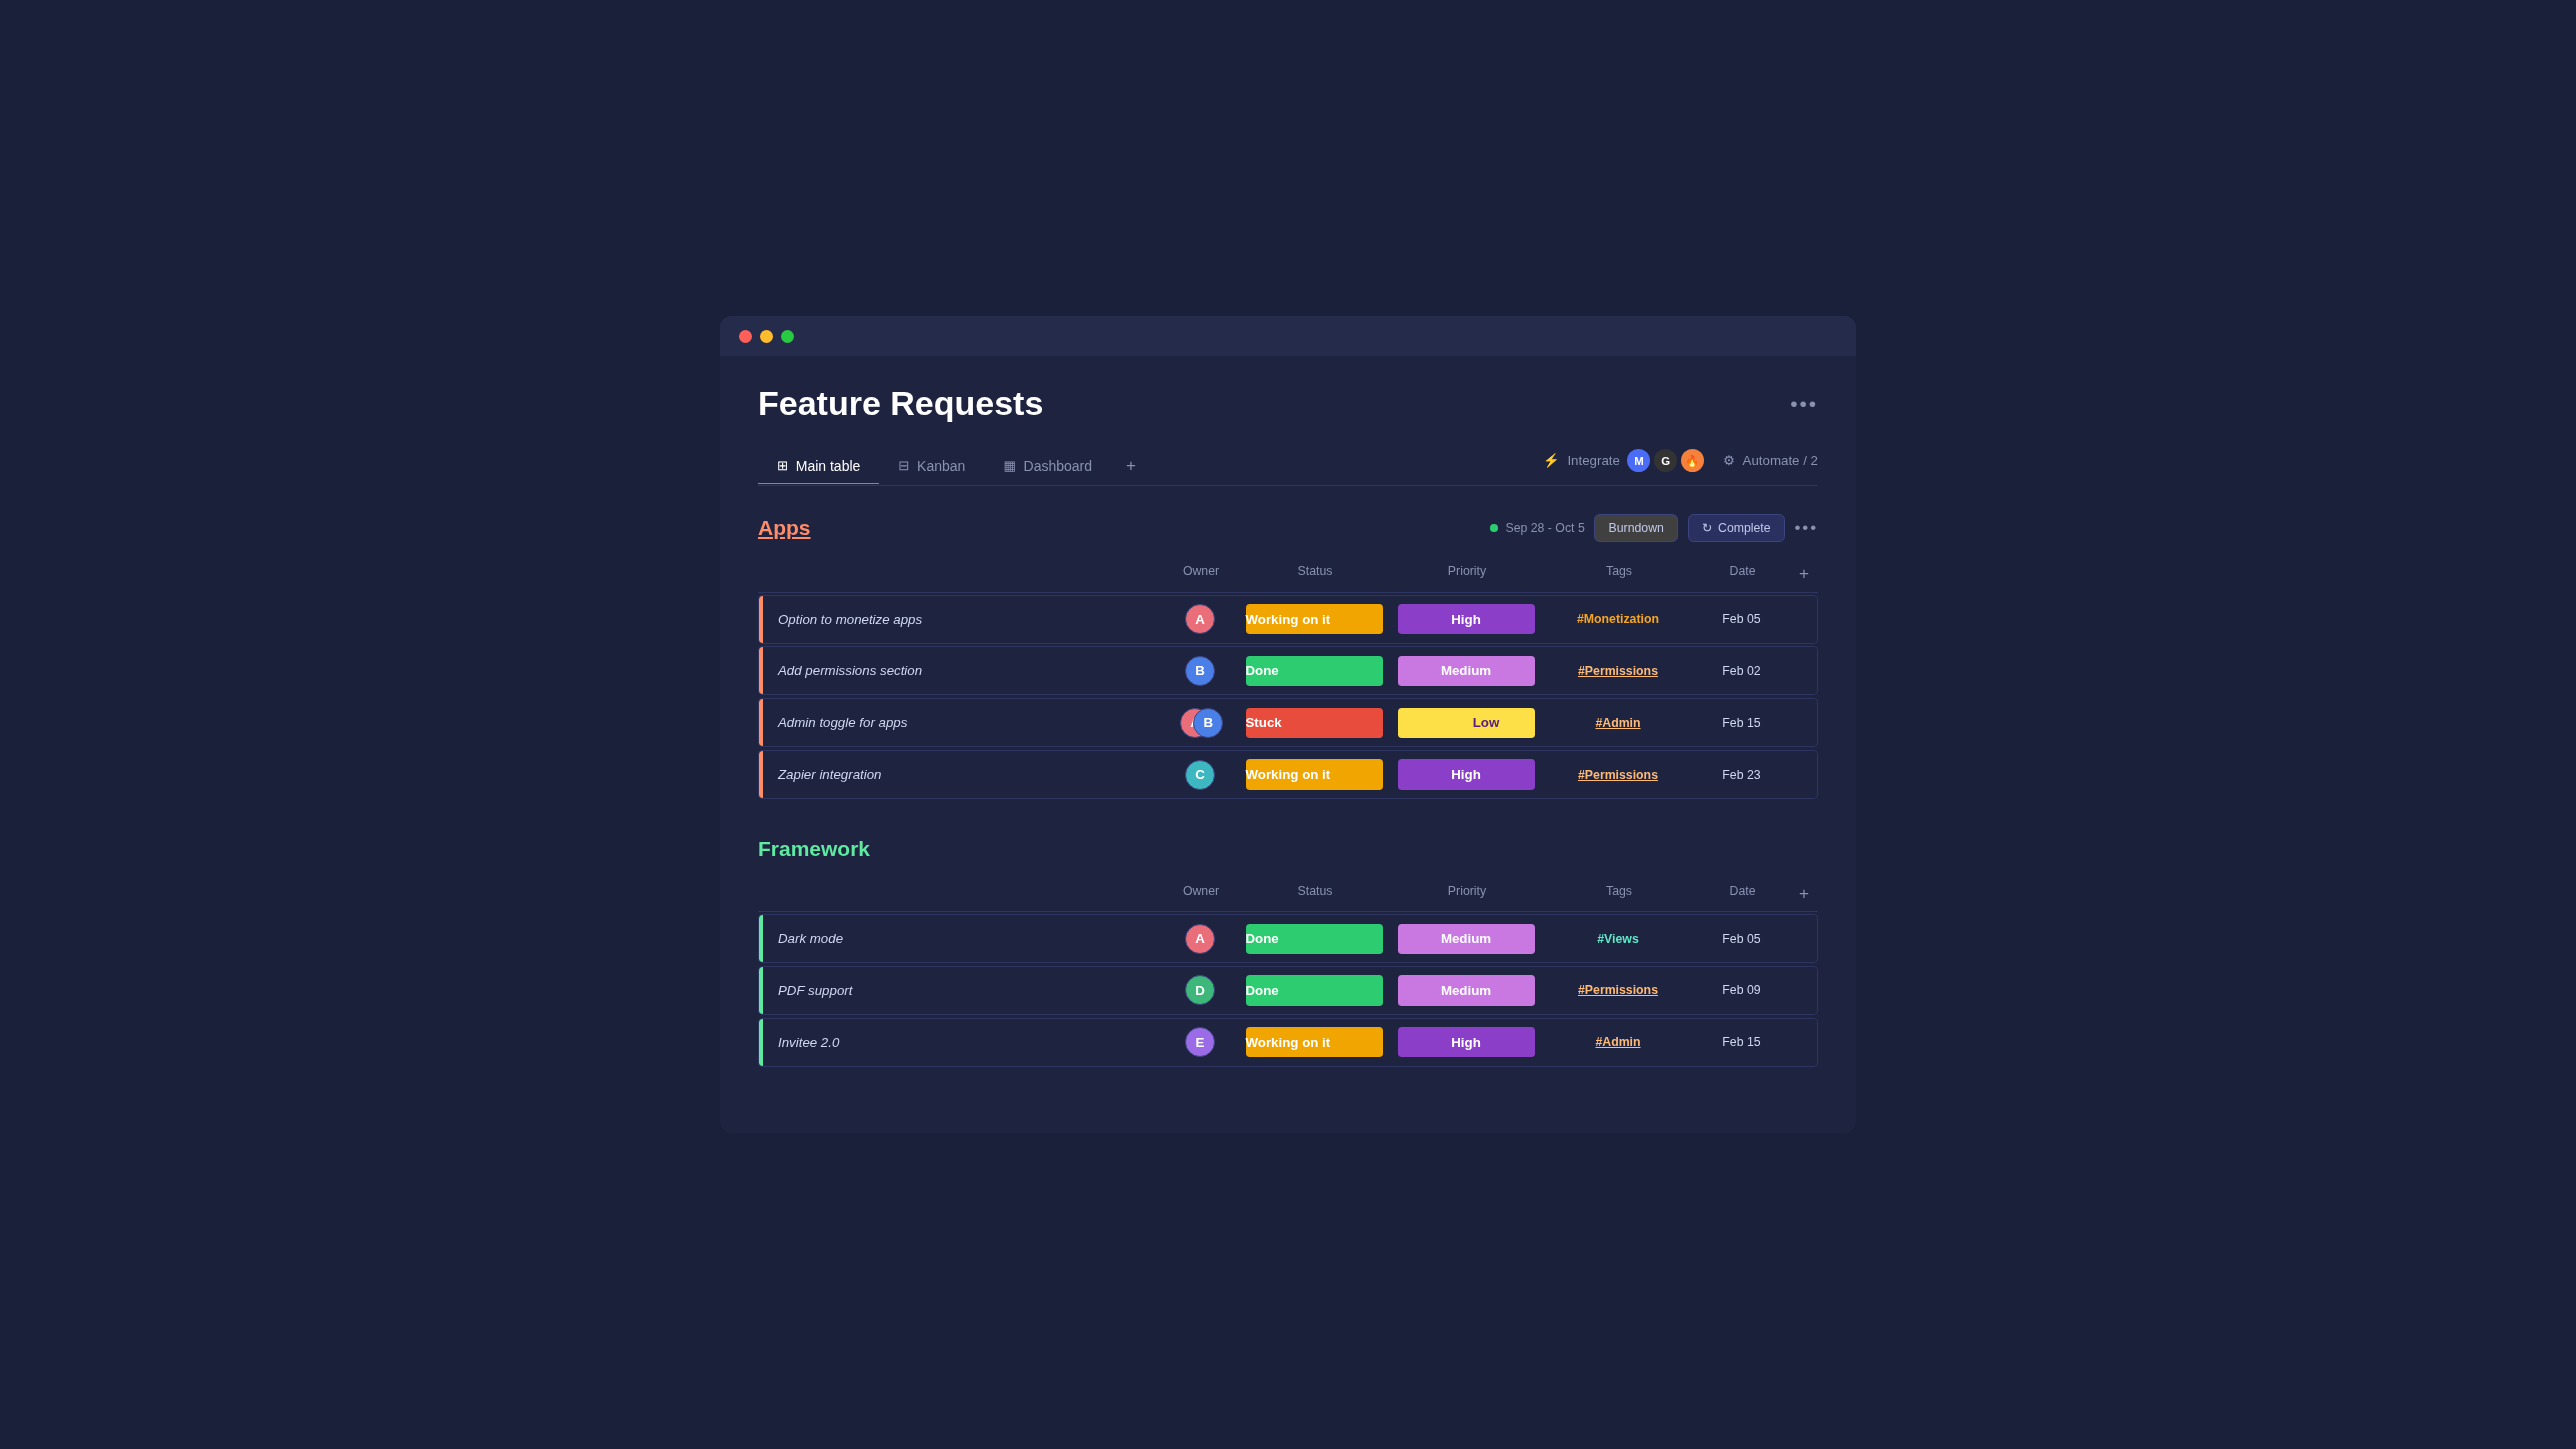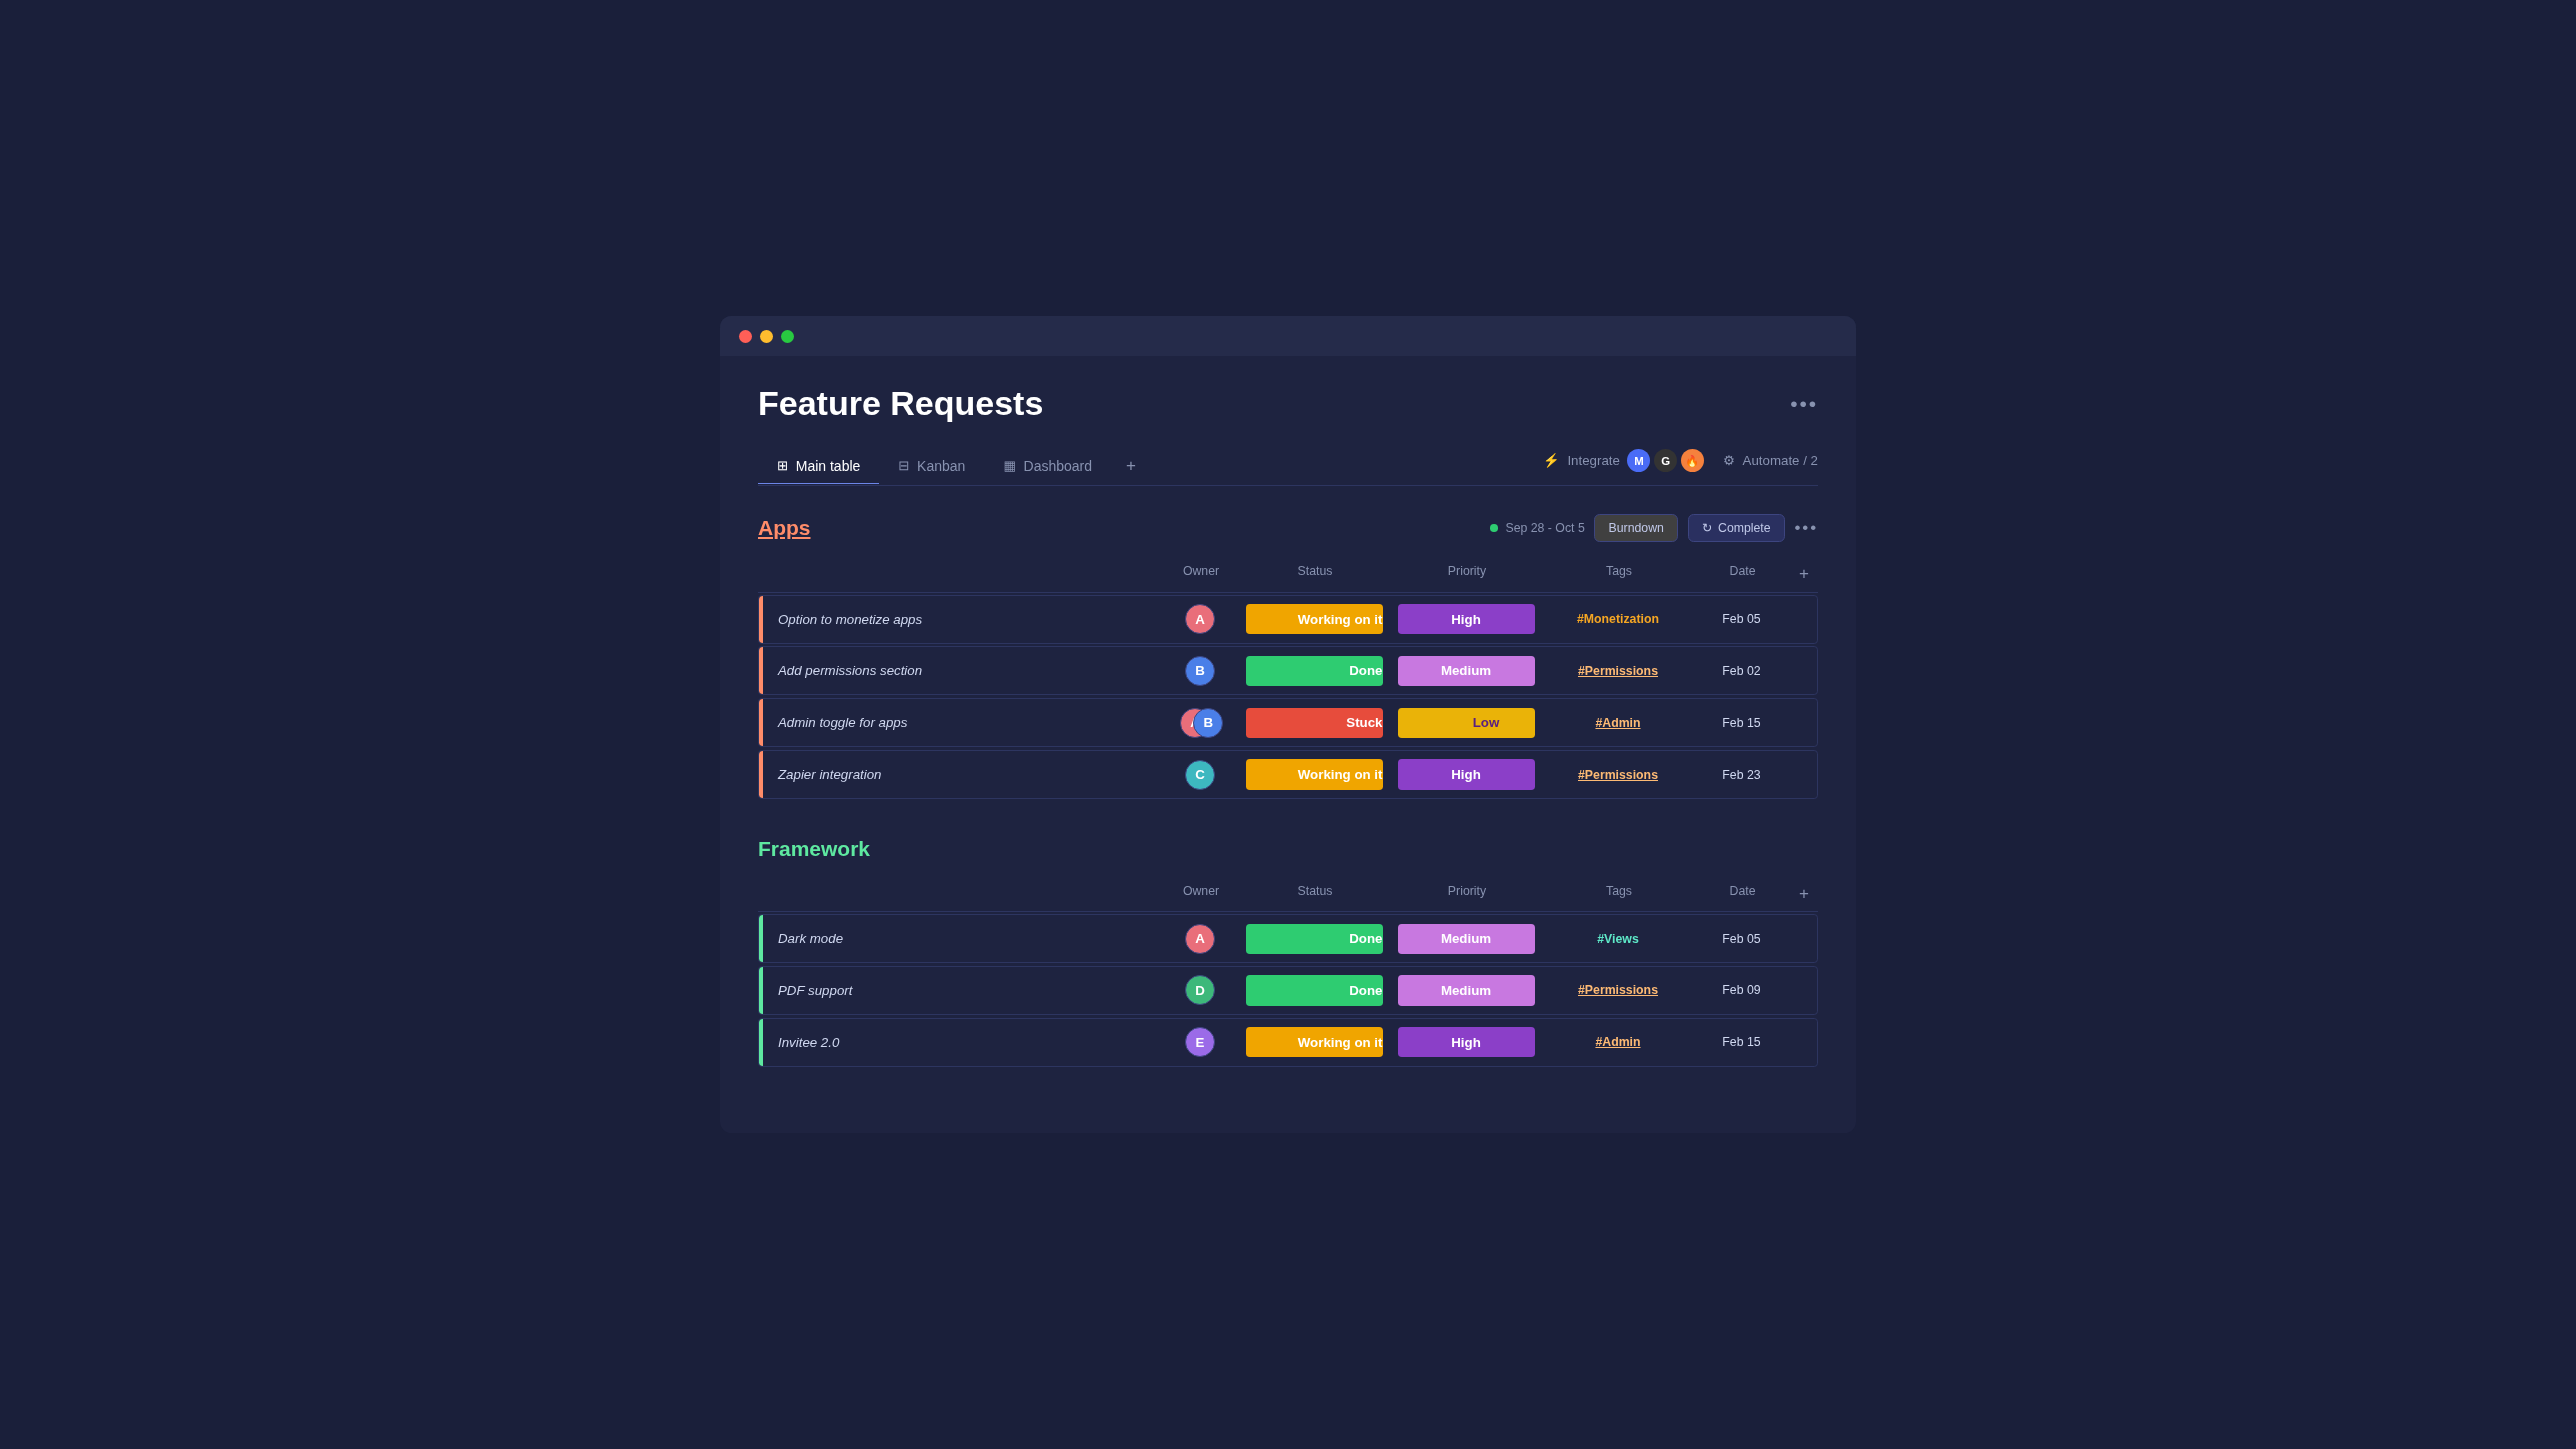--- a/index.html
+++ b/index.html
@@ -273,21 +273,21 @@
     .av-purple { background: #9b6be8; }
     .av-teal { background: #3db8c0; }
 
     .status-cell {
       display: flex;
       justify-content: center;
     }
     .status-badge {
       padding: 7.6px 0;
       width: 137px;
-      text-align: right;
+      text-align: left;
       border-radius: 3.8px;
       font-size: 13.3px;
       font-weight: 600;
       color: white;
     }
     .status-working { background: #f0a500; }
     .status-done { background: #2ecc71; }
     .status-stuck { background: #e74c3c; }
 
     .priority-cell {
@@ -298,21 +298,21 @@
       padding: 7.6px 0;
       width: 137px;
       text-align: center;
       border-radius: 3.8px;
       font-size: 13.3px;
       font-weight: 600;
       color: white;
     }
     .priority-high { background: #8b3fc8; }
     .priority-medium { background: #c878e0; }
-    .priority-low { background: #eab308; color: #5a2080; padding-left: 40px; }
+    .priority-low { background: #fde047; color: #5a2080; padding-left: 40px; }
 
     .tags-cell {
       display: flex;
       justify-content: center;
     }
     .tag {
       font-size: 12.3px;
       font-weight: 600;
     }
     .tag-orange { color: #f5a623; }

